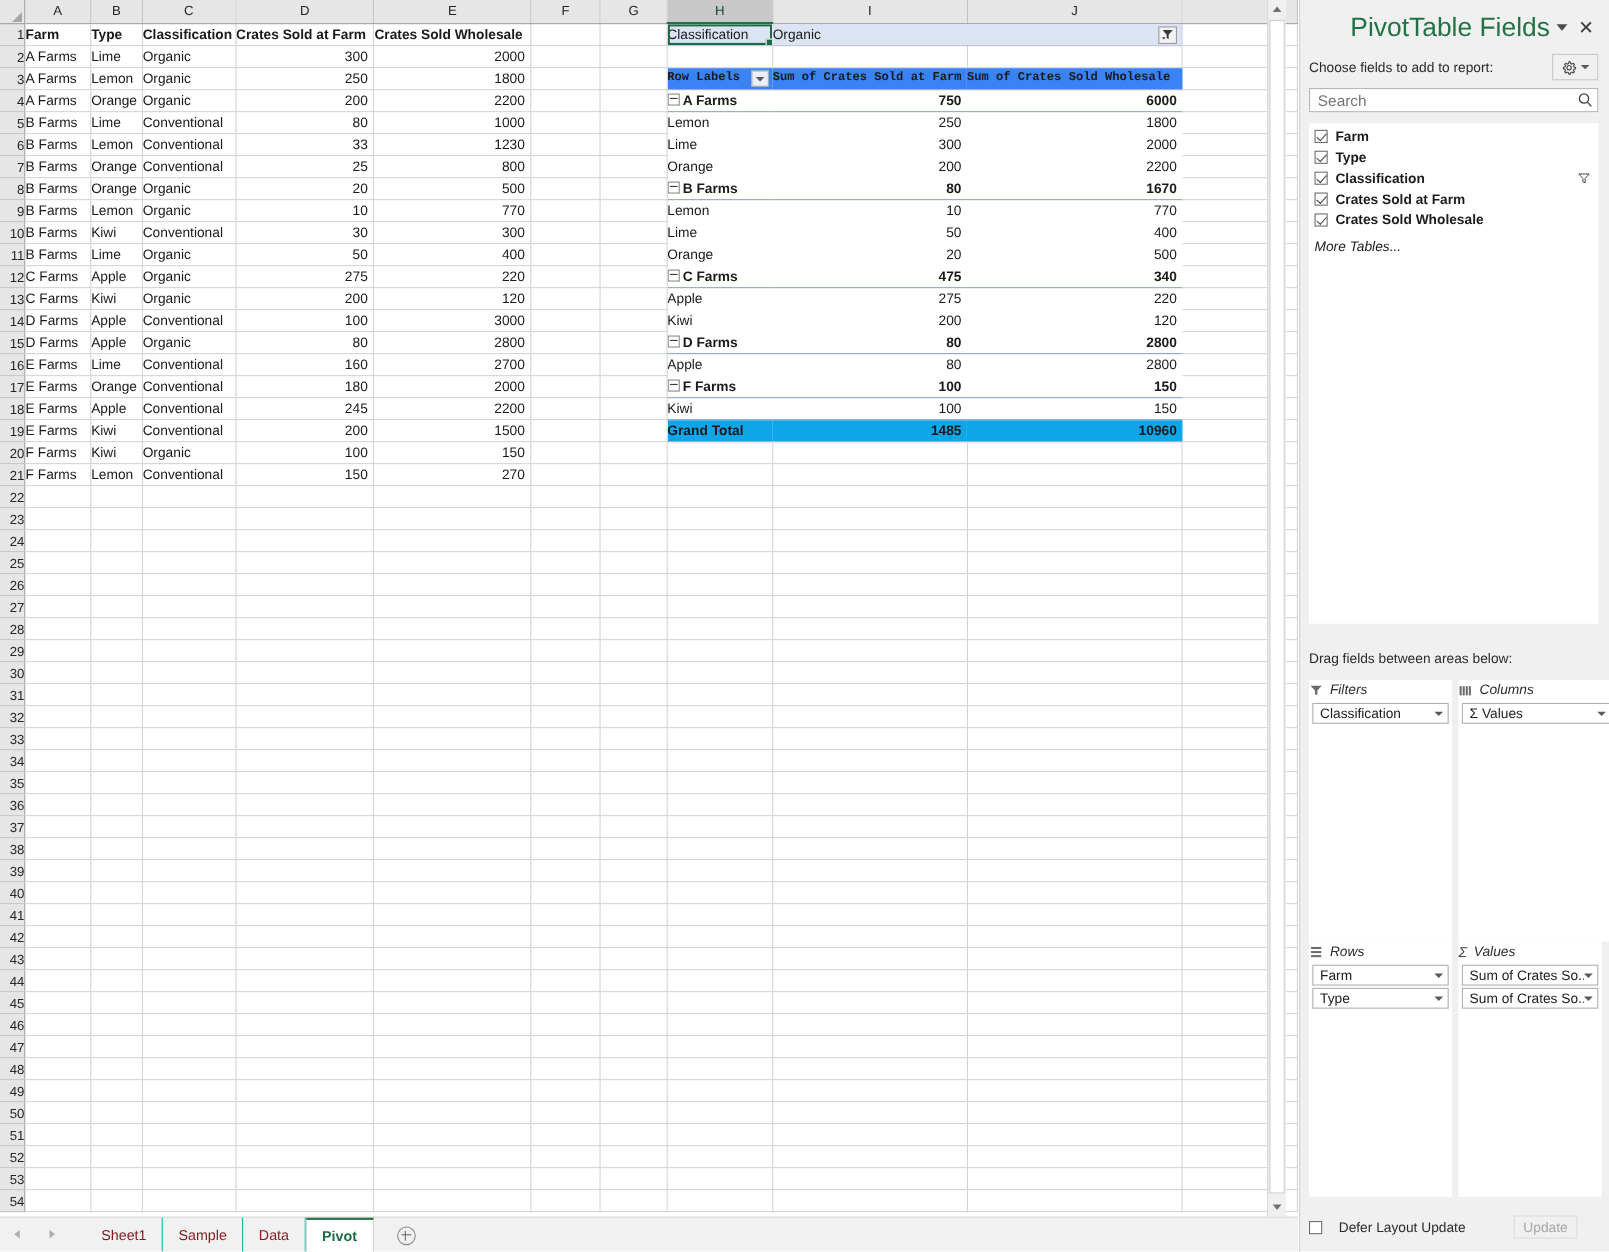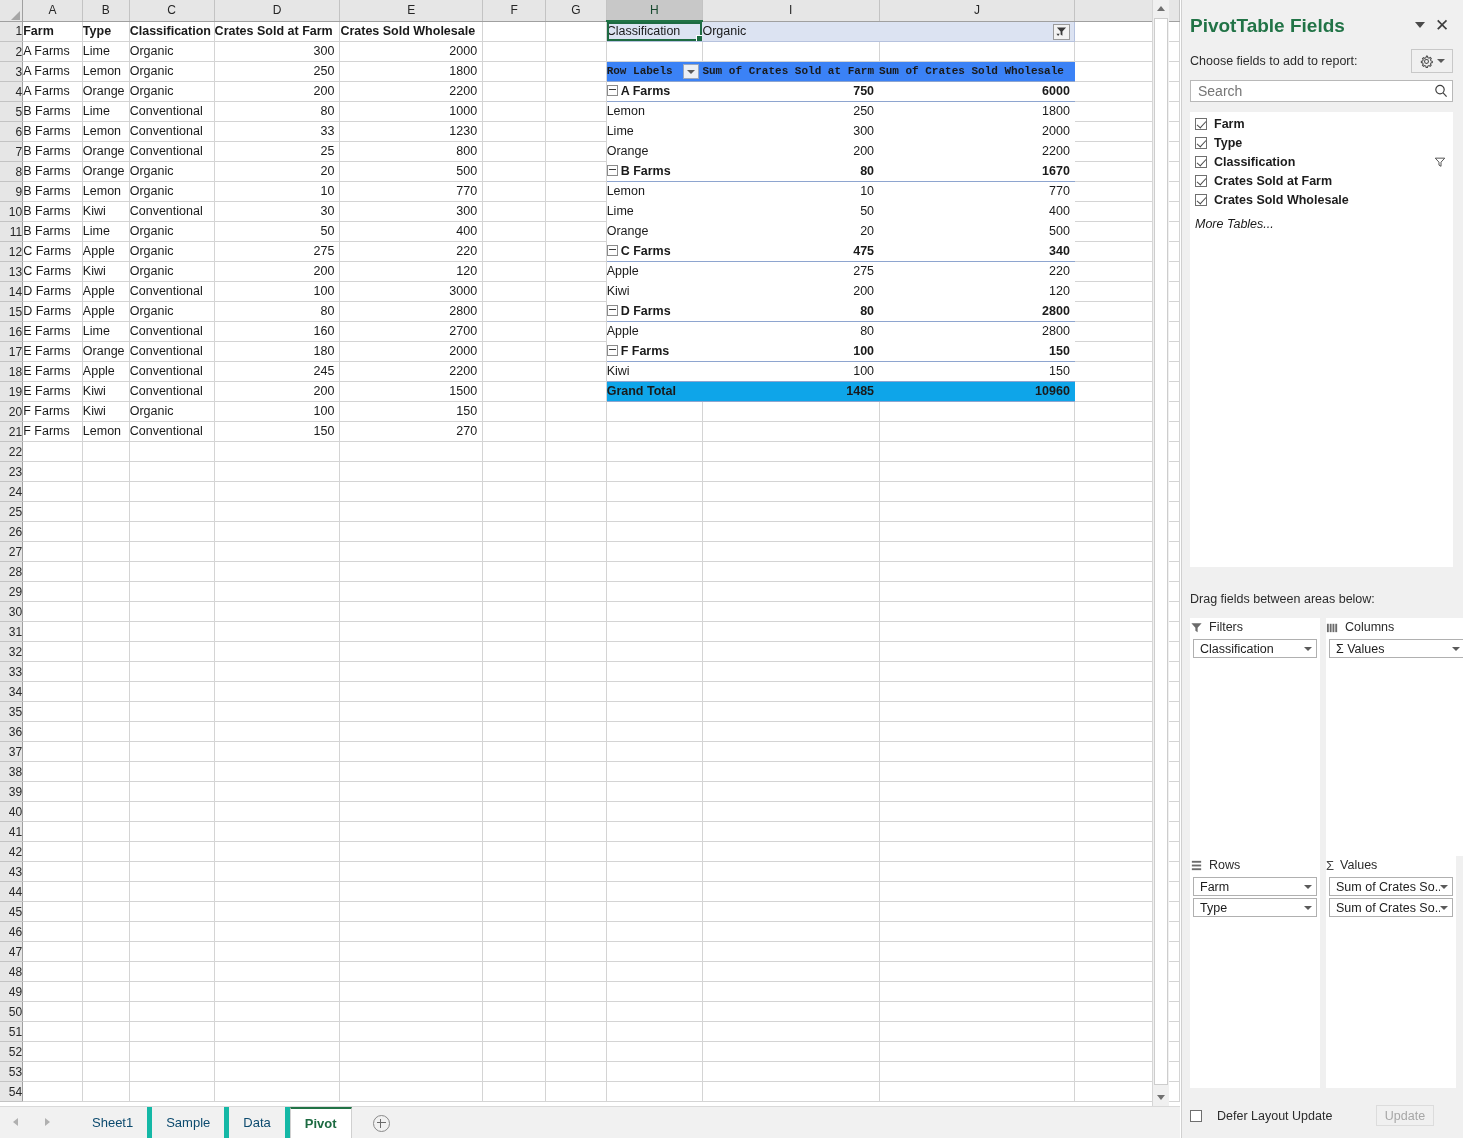--- a/index.html
+++ b/index.html
@@ -242,22 +242,22 @@
   .tabnav-btn .tri-left, .tabnav-btn .tri-right { border-right-color:#b0b0b0; border-left-color:#b0b0b0; }
   #tabs {
     position: absolute; left: 78px; top: 0;
     display: flex; align-items: stretch; height: 32px;
   }
   .sheet-tab {
     padding: 0 14px;
     height: 31px;
     line-height: 31px;
     font-size: 13px;
-    color: #0c4a6e;
-    border-right: 5px solid #14b8a6;
+    color: #7f1d1d;
+    border-right: 1px solid #14b8a6;
     background: transparent;
   }
   .sheet-tab.active {
     background: #ffffff;
     color: #1d6b42;
     font-weight: bold;
     border-top: 2px solid #217346;
     line-height: 29px;
     border-right: 1px solid #d0d0d0;
     border-left: 1px solid #d0d0d0;
@@ -288,25 +288,26 @@
     background: #f0f0f0;
     border-left: 1px solid #d0d0d0;
     box-sizing: border-box;
   }
   #panel-header {
     position: relative;
     padding: 14px 10px 4px 8px;
     display: flex; align-items: flex-start;
   }
   #panel-title {
-    font-size: 19px;
+    font-size: 24px;
     color: #217346;
-    font-weight: bold;
+    font-weight: normal;
     flex: 1;
     line-height: 24px;
+    text-align: right;
   }
   .panel-hdr-btn {
     width: 22px; height: 22px;
     display: flex; align-items: center; justify-content: center;
     color: #4a4a4a;
   }
   .x-icon { font-size: 17px; line-height: 17px; color:#3d3d3d; }
   #choose-row {
     display: flex;
     align-items: center;
@@ -394,20 +395,21 @@
     position: absolute;
     background: #ffffff;
     border: none;
   }
   .area-title {
     display: flex; align-items: center;
     font-size: 12.5px;
     color: #2b2b2b;
     height: 18px;
     gap: 6px;
+    font-style: italic;
   }
   .area-field {
     height: 19px;
     background: #ffffff;
     border: 1px solid #b0b0b0;
     box-sizing: border-box;
     display: flex; align-items: center;
     padding: 0 4px 0 6px;
     font-size: 12.5px;
     color: #1c1c1c;

